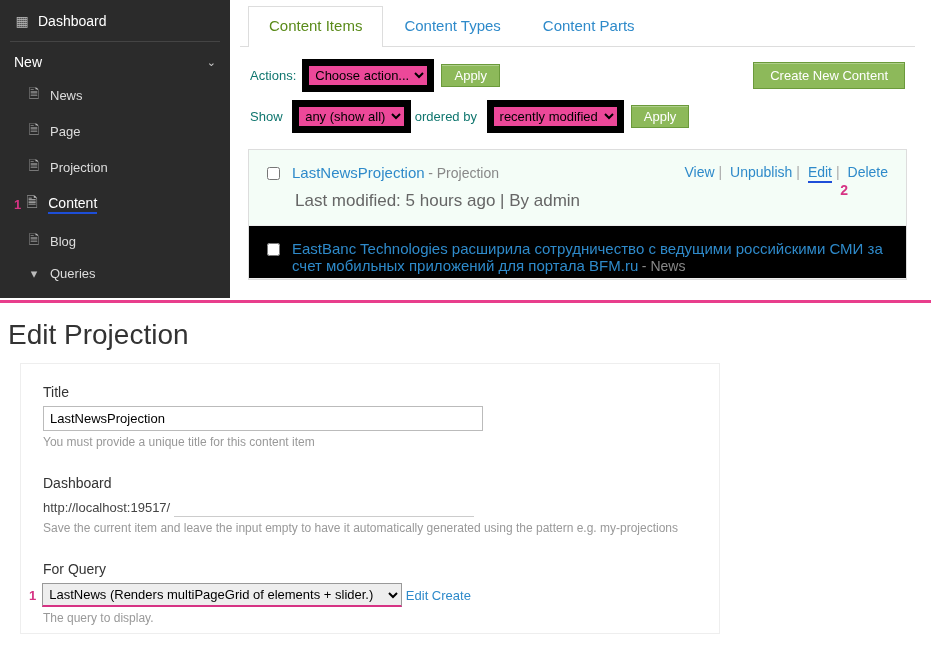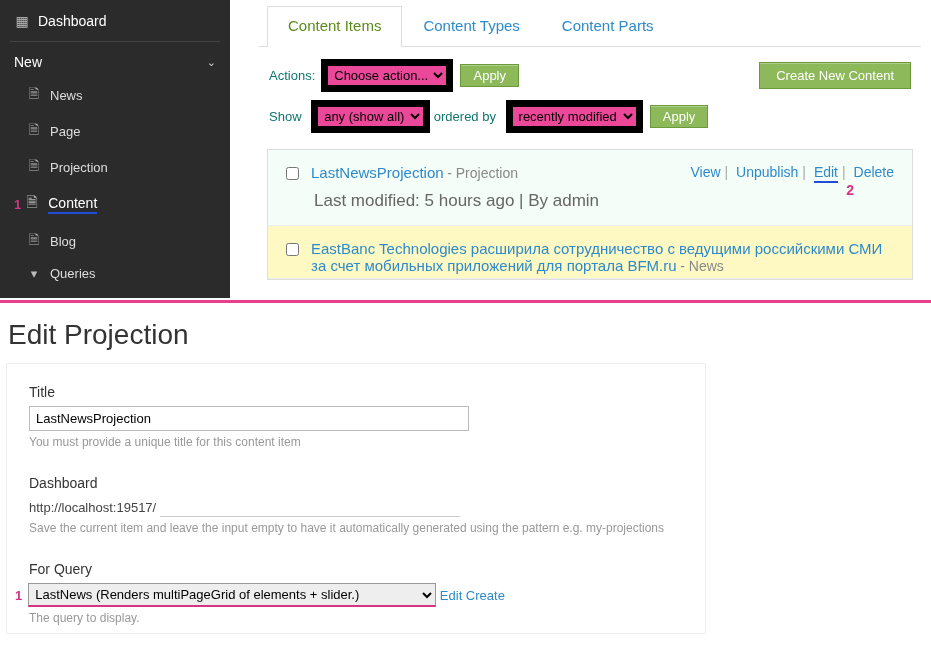--- a/index.html
+++ b/index.html
@@ -14,62 +14,62 @@
 .sidebar .item { display: flex; align-items: center; padding: 7px 14px; cursor: pointer; color: #ddd; font-size: 13px; }
 .sidebar .item.header { color: #fff; font-size: 14px; }
 .sidebar .item .icon { width: 16px; display: inline-flex; justify-content: center; margin-right: 8px; color: #bbb; }
 .sidebar .item .caret { margin-left: auto; font-size: 11px; color: #ccc; }
 .sidebar .sub { padding-left: 12px; }
 .callout { color: #d63384; font-weight: bold; font-size: 13px; margin-right: 3px; }
 .underline-pink { border-bottom: 2px solid #1d4ed8; padding-bottom: 1px; }
 .sidebar hr { border: none; border-top: 1px solid #444; margin: 5px 10px; }
 
 
-.main-top { flex: 1; background: #fff; padding: 0 10px 10px 10px; margin-left: 19px; }
+.main-top { flex: 1; background: #fff; padding: 0 16px 10px 10px; }
 .tabs { border-bottom: 1px solid #ddd; display: flex; padding-top: 6px; padding-left: 8px; }
 .tab { padding: 10px 20px 12px 20px; font-size: 15px; color: #2e8aca; cursor: pointer; border: 1px solid transparent; border-bottom: none; }
 .tab.active { color: #5a8b1a; border-color: #ddd; background: #fff; margin-bottom: -1px; }
 
 .toolbar { padding: 12px 10px 6px 10px; display: flex; align-items: center; flex-wrap: wrap; row-gap: 8px; position: relative; }
 .toolbar .lbl { margin-right: 6px; color: #0f766e; }
 .toolbar select { font-size: 13px; padding: 1px 2px; border: 7px solid #000000; background: #ec4899; }
 .btn { background: #8db95a; border: 1px solid #6b9a3b; color: #fff; padding: 5px 16px; font-size: 13px; cursor: pointer; box-shadow: inset 0 1px 0 rgba(255,255,255,0.3); }
 .btn.small { padding: 3px 12px; }
 .toolbar .row2 { width: 100%; display: flex; align-items: center; }
 .spacer { flex: 1; }
 
 .content-list { border: 1px solid #ddd; margin: 10px 8px 0 8px; }
 .content-item { border-bottom: 1px solid #eee; padding: 14px 18px 14px 18px; background: #f4fdf7; }
-.content-item:last-child { background: #fef9c3; padding-bottom: 4px; }
+.content-item:last-child { background: #000000; padding-bottom: 4px; }
 .ci-head { display: flex; align-items: flex-start; }
 .ci-check { margin-right: 12px; margin-top: 3px; }
 .ci-title { font-size: 15px; color: #2e8aca; cursor: pointer; }
 .ci-type { color: #888; font-size: 14px; }
 .ci-actions { margin-left: auto; font-size: 14px; color: #888; white-space: nowrap; }
 .ci-actions a { cursor: pointer; }
 .ci-actions .sep { color: #aaa; margin: 0 4px; }
 .ci-meta { margin-left: 28px; margin-top: 10px; color: #666; font-size: 17px; }
 .callout2 { color: #d63384; font-weight: bold; position: absolute; }
 
 
 .divider { height: 3px; background: #e83e8c; margin-top: 2px; }
 
 
 .edit-section { padding: 10px 0 18px 0; }
 .edit-section h1 { font-size: 28px; font-weight: normal; color: #333; padding: 6px 18px 12px 8px; }
-.edit-form { background: #fff; border: 1px solid #eee; margin: 0 6px; padding: 20px 12px 4px 22px; max-width: 700px; }
+.edit-form { background: #fff; border: 1px solid #eee; margin: 0 20px; padding: 20px 12px 4px 22px; max-width: 700px; }
 .form-row { margin-bottom: 26px; }
 .form-row .flabel { font-size: 14px; color: #333; margin-bottom: 6px; display: block; }
 .form-row input[type=text] { width: 440px; font-size: 13px; padding: 4px 6px; border: 1px solid #bbb; }
 .form-row .hint { color: #999; font-size: 12px; margin-top: 4px; }
 .permalink-row { display: flex; align-items: center; }
 .permalink-prefix { color: #444; font-size: 13px; margin-right: 4px; }
 .permalink-row input { flex: 0 0 300px; border-top: none !important; border-left: none !important; border-right: none !important; border-bottom: 1px solid #ccc !important; padding: 2px 4px !important; }
 .query-row { display: flex; align-items: center; }
-.query-row select { width: 408px; font-size: 13px; padding: 2px; border: 1px solid #999; background: #eee; border-bottom: 2px solid #d63384; }
+.query-row select { width: 360px; font-size: 13px; padding: 2px; border: 1px solid #999; background: #eee; border-bottom: 2px solid #d63384; }
 .query-row .callout-left { color: #d63384; font-weight: bold; margin-right: 6px; margin-left: -14px; }
 </style>
 </head>
 <body>
 
 <div class="top-section">
   <div class="sidebar">
     <div class="item header">
       <span class="icon">▦</span>
       <span>Dashboard</span>

